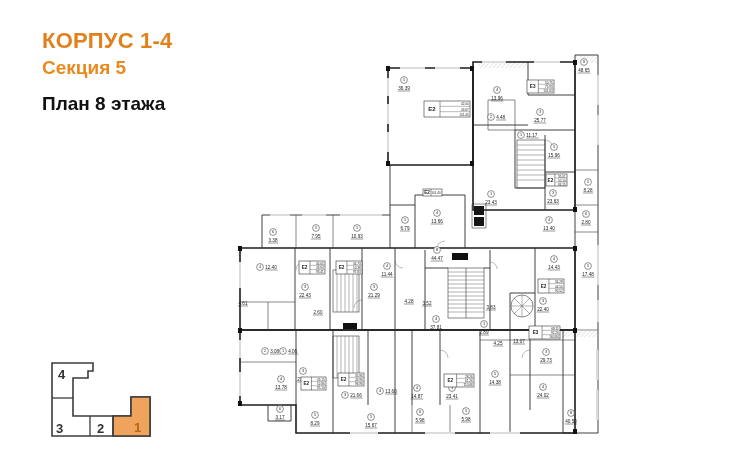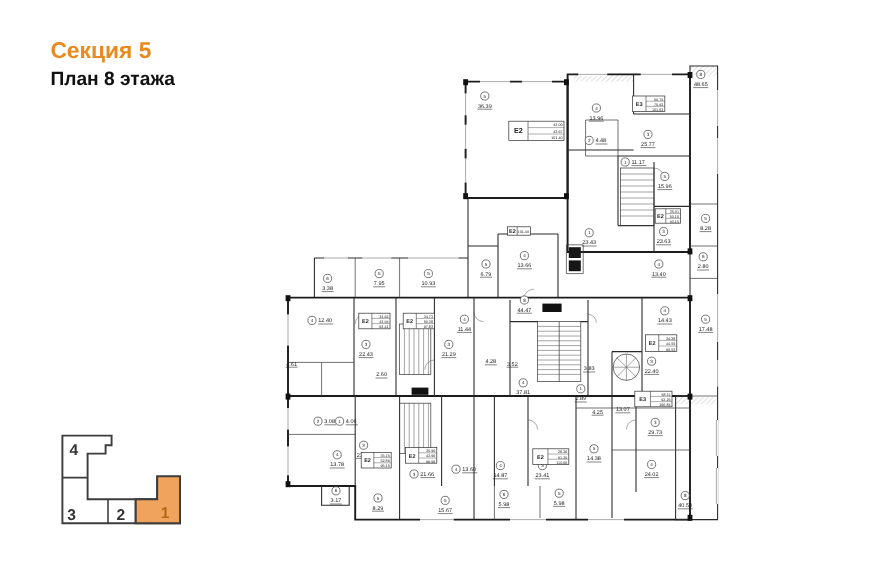--- a/index.html
+++ b/index.html
@@ -1,21 +1,21 @@
 <!DOCTYPE html>
 <html><head>
 <meta charset="utf-8">
 <style>
   html,body{margin:0;padding:0;background:#fff;}
   .page{position:relative;width:740px;height:472px;background:#fff;overflow:hidden;
         font-family:"Liberation Sans",sans-serif;}
   .titleblock{position:absolute;left:42px;top:28px;line-height:1.15;}
   .t-building{font-size:22px;font-weight:bold;color:#e2801b;letter-spacing:.2px;}
   .t-section{font-size:19px;font-weight:bold;color:#e88a1e;margin-top:4px;}
-  .t-floor{font-size:16px;font-weight:bold;color:#111;margin-top:4px;}
+  .t-floor{font-size:19px;font-weight:bold;color:#111;margin-top:14px;}
   svg{position:absolute;}
   .wall-thick{fill:none;stroke:#1c1c1c;stroke-width:1.6;}
   .wall-med{fill:none;stroke:#2a2a2a;stroke-width:.9;}
   .wall-thin{fill:none;stroke:#3a3a3a;stroke-width:.6;}
   .tread{fill:none;stroke:#555;stroke-width:.45;}
   .door{fill:none;stroke:#666;stroke-width:.45;}
   .win-core{stroke:#fff;stroke-width:2.6;}
   .win-line{stroke:#8a8a8a;stroke-width:.6;}
   .col{fill:#111;}
   .shaft{fill:#161616;}
@@ -24,20 +24,21 @@
   .kp-active{stroke:#3c3c3c;stroke-width:1.6;}
   .kp-num{font-size:13px;font-weight:bold;fill:#333;}
   .kp-num-active{fill:#b06a15;}
   text{font-family:"Liberation Sans",sans-serif;}
 </style>
 </head>
 <body>
 <div class="page">
 
 <div class="titleblock">
+  <div class="t-building">КОРПУС 1-4</div>
   <div class="t-section">Секция 5</div>
   <div class="t-floor">План 8 этажа</div>
 </div>
 
 <svg style="left:44px;top:356px;" width="116" height="90" viewBox="44 356 116 90">
   <path class="kp-outline" d="M52,363 H93 V371 H88 V378 H73 V416 H131 V397 H150 V436 H52 Z"></path>
   <path id="kp-active" class="kp-active" d="M113,416 H131 V397 H150 V436 H113 Z" fill="#f0a35c"></path>
   <path class="kp-div" d="M52,398 H73"></path>
   <path class="kp-div" d="M90,416 V436"></path>
   <path class="kp-div" d="M113,416 V436"></path>

